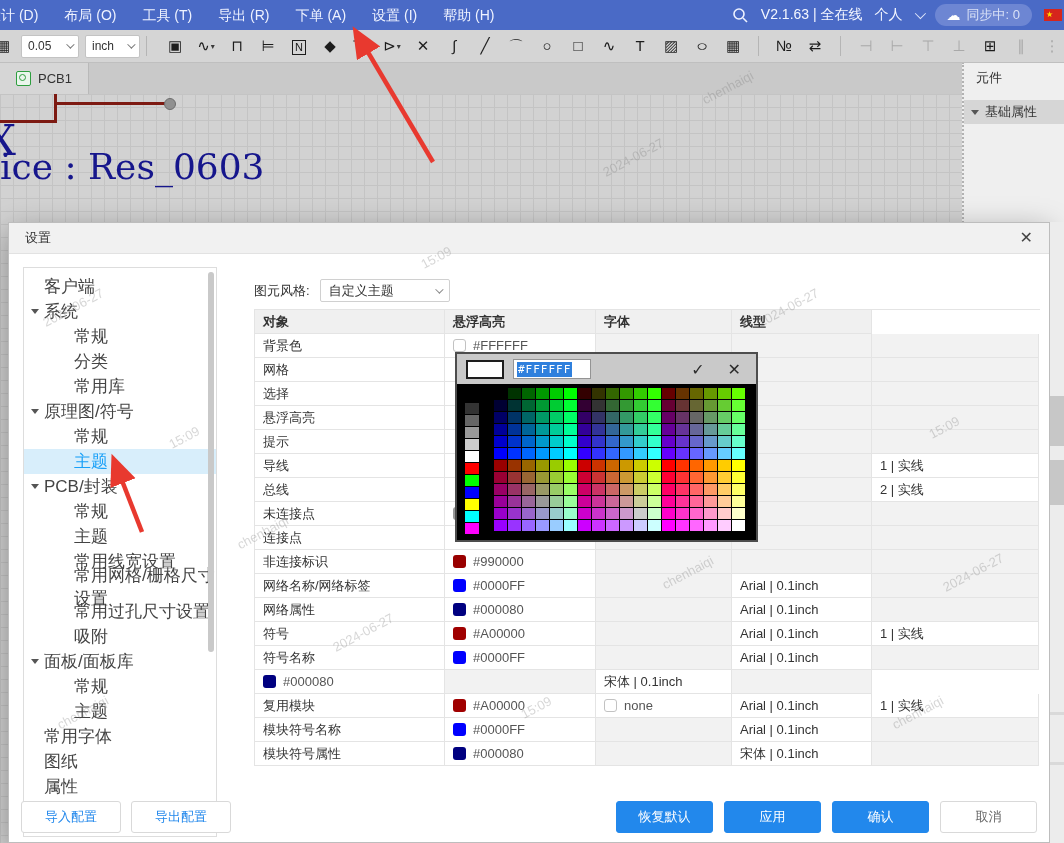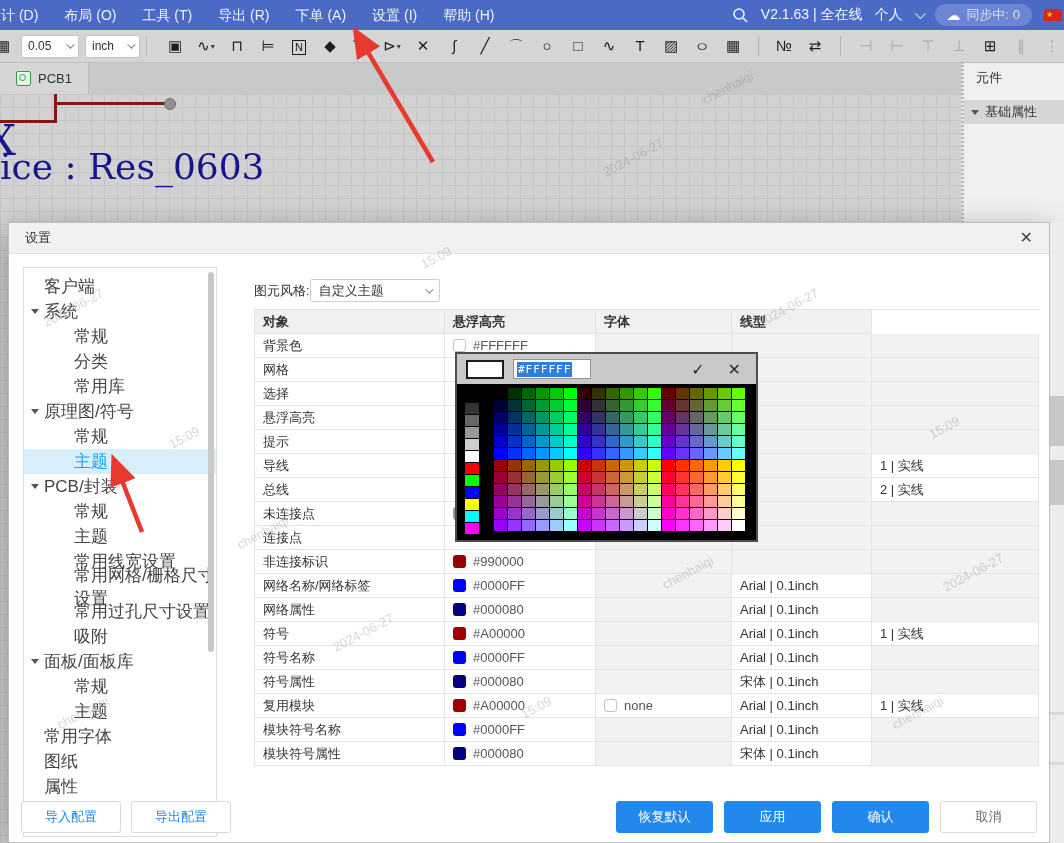--- a/index.html
+++ b/index.html
@@ -74,21 +74,21 @@
 
   .dlg-sidebar{position:absolute;left:14px;top:44px;width:194px;height:570px;border:1px solid #ddd;
                background:#fff;box-sizing:border-box;overflow:hidden;}
   .si{position:relative;height:25px;display:flex;align-items:center;font-size:17px;color:#444;padding-left:50px;box-sizing:border-box;}
   .si.l1{padding-left:20px;}
   .si .arr{position:absolute;left:7px;top:10px;}
   .si.selected{background:#d8eefb;color:#19a0f8;}
   .sb-track{position:absolute;right:2px;top:4px;width:6px;height:560px;}
   .sb-thumb{position:absolute;right:0;top:0;width:6px;height:380px;background:#c9c9c9;border-radius:3px;}
 
-  .style-row{position:absolute;left:245px;top:56px;display:flex;align-items:center;font-size:13px;color:#333;}
+  .style-row{position:absolute;left:245px;top:56px;display:flex;align-items:center;gap:10px;font-size:13px;color:#333;}
   .sel-box{width:130px;height:23px;border:1px solid #d0d0d0;border-radius:2px;display:flex;align-items:center;
            justify-content:space-between;padding:0 8px;box-sizing:border-box;}
   .sel-box .chev{border-color:#888;width:5px;height:5px;}
 
   .ttable{position:absolute;left:245px;top:86px;width:786px;font-size:13px;color:#333;
           border-top:1px solid #e4e4e4;border-left:1px solid #e4e4e4;box-sizing:border-box;}
   .trow{display:grid;grid-template-columns:190px 151px 136px 140px 167px;height:24px;}
   .tcell{border-right:1px solid #e4e4e4;border-bottom:1px solid #e4e4e4;display:flex;align-items:center;
          padding:0 8px;box-sizing:border-box;background:#fff;overflow:hidden;white-space:nowrap;gap:7px;}
   .thead .tcell{background:#f0f0f0;font-weight:bold;color:#333;}
@@ -458,21 +458,20 @@
               <span class="swatch" style="background: rgb(0, 0, 255);"></span>
               <span class="hex">#0000FF</span>
             </div>
             <div class="tcell gray"></div>
             <div class="tcell">
               <span>Arial | 0.1inch</span>
             </div>
             <div class="tcell gray"></div>
           </div>
           <div class="trow">
-            <div class="tcell">符号属性</div>
             <div class="tcell">
               <span class="swatch" style="background: rgb(0, 0, 128);"></span>
               <span class="hex">#000080</span>
             </div>
             <div class="tcell gray"></div>
             <div class="tcell">
               <span>宋体 | 0.1inch</span>
             </div>
             <div class="tcell gray"></div>
           </div>

